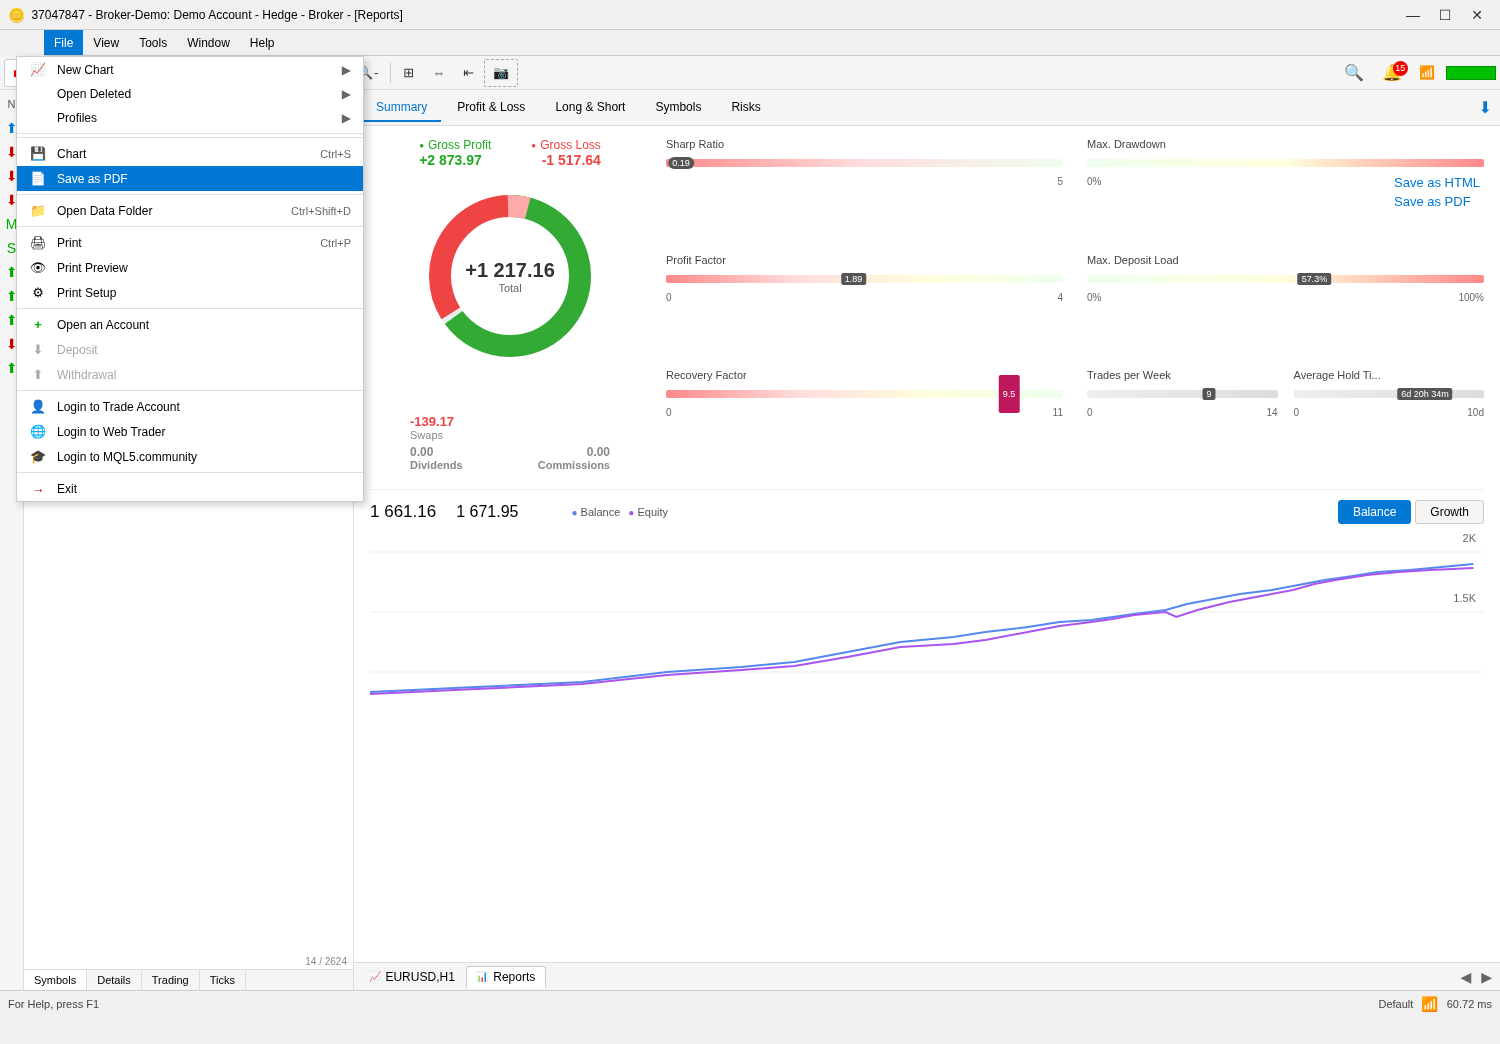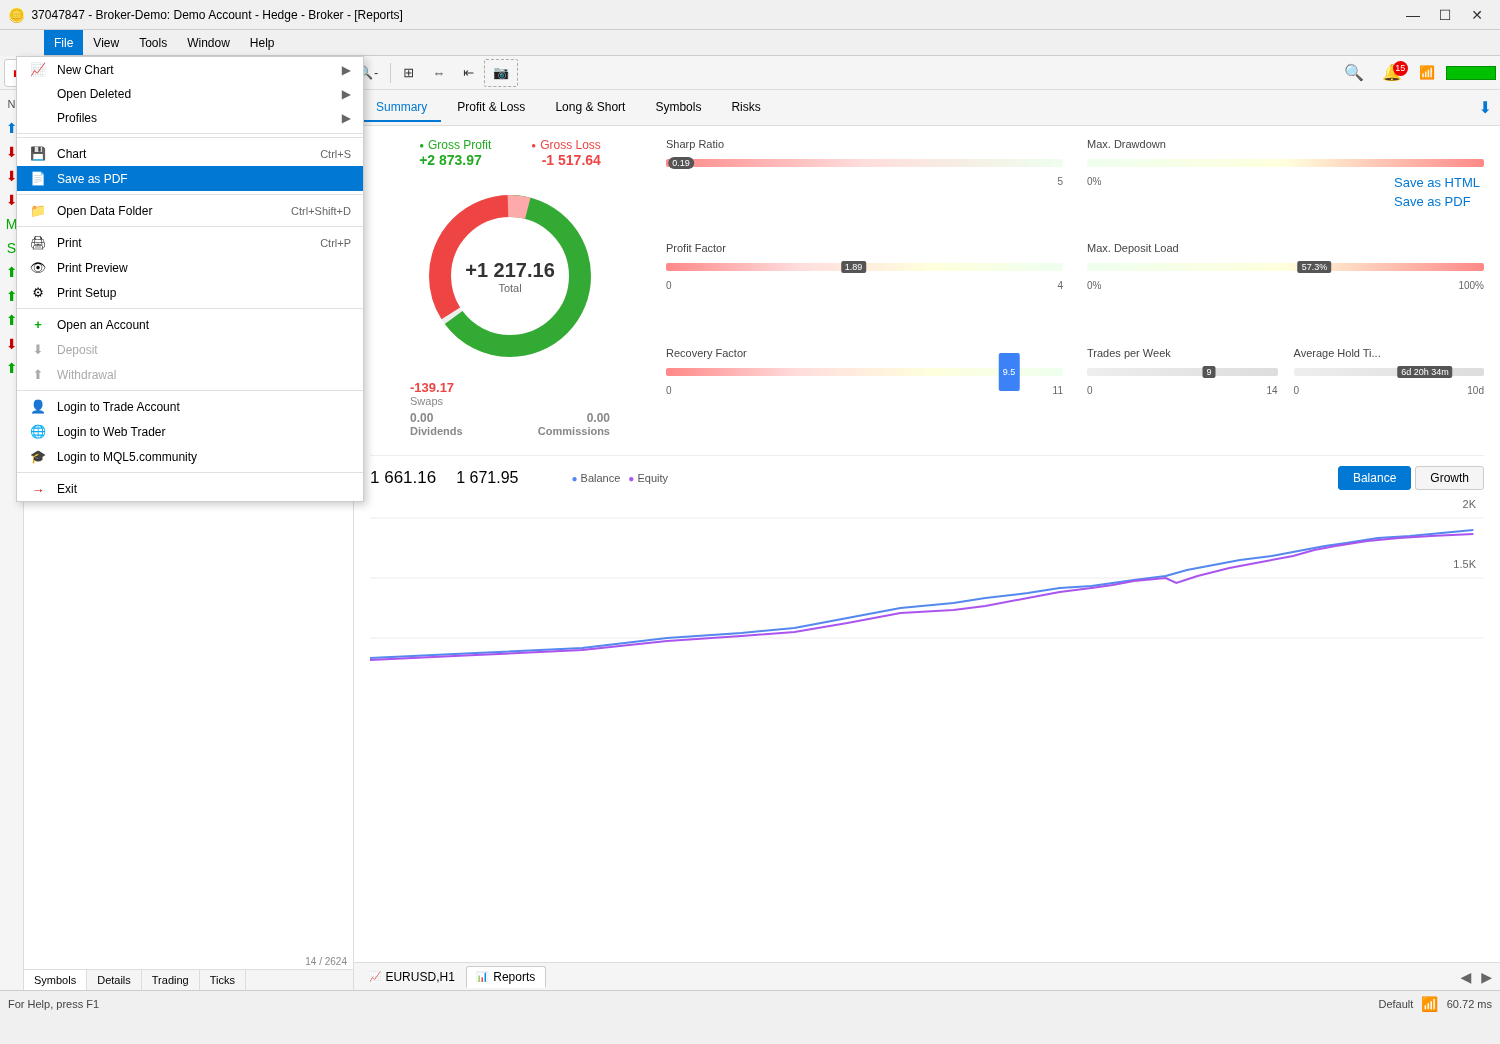--- a/index.html
+++ b/index.html
@@ -601,21 +601,21 @@
               <circle cx="100" cy="100" r="70" fill="none" stroke="#faa" stroke-width="22" stroke-dasharray="20 419" stroke-dashoffset="-437" transform="rotate(-90 100 100)"></circle>
             </svg>
             <div class="donut-center">
               <div class="donut-value">+1 217.16</div>
               <div class="donut-label">Total</div>
             </div>
           </div>
 
           <div style="display:flex; justify-content:space-between; width:200px; margin-top:4px;">
             <div>
-              <div style="color:#e44; font-weight:bold; font-size:13px;">-139.17</div>
+              <div style="color:#e44; font-weight:bold; font-size:13px;margin-top:34px;">-139.17</div>
               <div style="color:#888; font-size:11px;">Swaps</div>
             </div>
           </div>
           <div style="display:flex; justify-content:space-between; width:200px; margin-top:4px;font-weight:bold;">
             <div>
               <div style="color:#888; font-size:12px;">0.00</div>
               <div style="color:#888; font-size:11px;">Dividends</div>
             </div>
             <div style="text-align:right;">
               <div style="color:#888; font-size:12px;">0.00</div>
@@ -683,21 +683,21 @@
               <span>0%</span>
               <span>100%</span>
             </div>
           </div>
 
           <div class="metric-item">
             <div class="metric-label">Recovery Factor</div>
             <div style="position:relative; height:20px;">
               <div style="height:8px; background:linear-gradient(to right,#f88,#fdd,#ffd,#efe); border-radius:2px; margin-top:6px; width:100%;"></div>
               <div style="position:absolute; top:2px; left:86.4%; transform:translateX(-50%);">
-                <span style="background:#3b82f6;color:white;padding:14px 4px;font-size:9px;border-radius:2px;">9.5</span>
+                <span style="background:#be185d;color:white;padding:14px 4px;font-size:9px;border-radius:2px;">9.5</span>
               </div>
             </div>
             <div class="metric-range">
               <span>0</span>
               <span>11</span>
             </div>
           </div>
 
           <div style="display:flex; gap:16px;">
             <div class="metric-item" style="flex:1">

